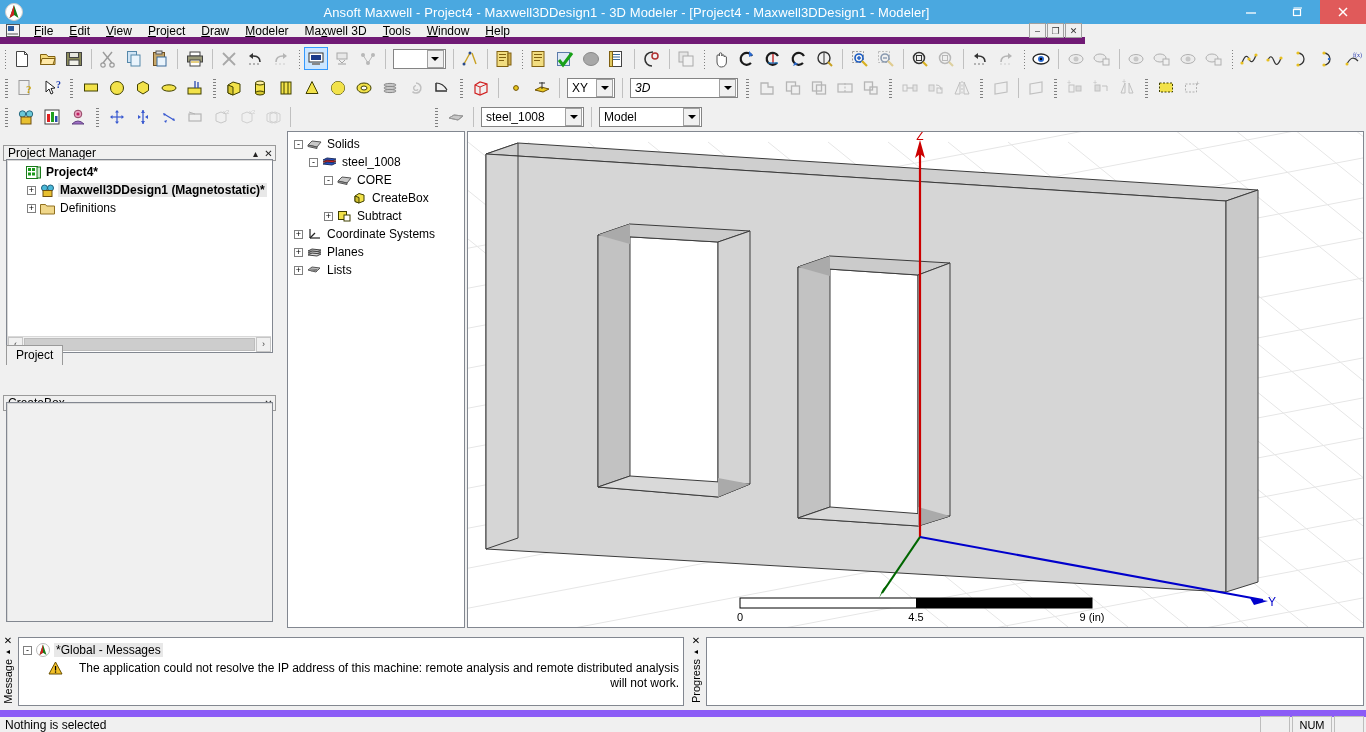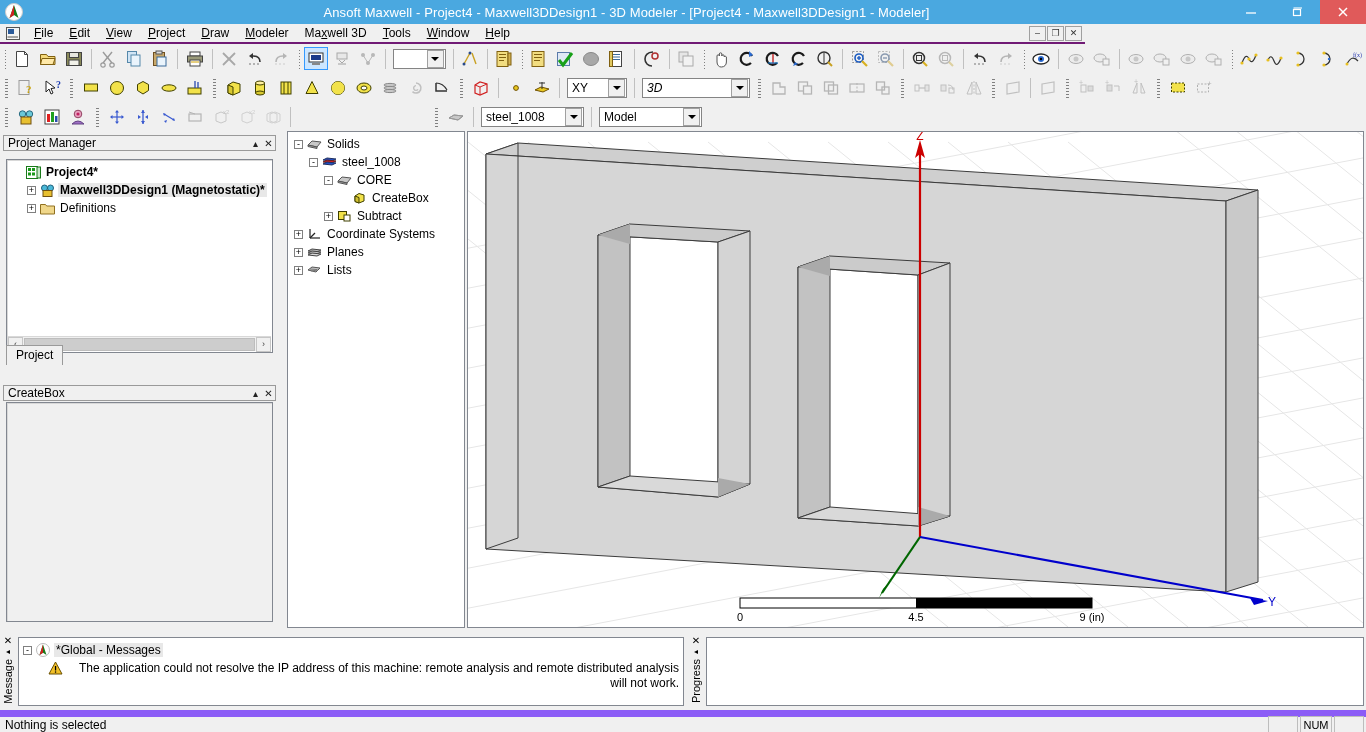--- a/index.html
+++ b/index.html
@@ -33,21 +33,21 @@
     width: 46px; height: 24px; display:flex; align-items:center; justify-content:center;
     color:#fff; font-size: 13px;
   }
   .tb-btn.close { background: #e05a5a; }
   .tb-btn svg { display:block; }
 
   
   .menubar {
     position: absolute; left:0; top:24px; width:1085px; height:20px;
     background: #f0f0f0; display:flex; align-items:center;
-    border-bottom: 2px solid #701a75;
+    border-bottom: 7px solid #701a75;
   }
   .menu-appicon {
     width: 18px; height:16px; margin-left: 4px; margin-right: 4px;
     display:flex;align-items:center;justify-content:center;
   }
   .menu-item {
     padding: 2px 8px; font-size: 12px; color: #000;
     font-family: "Liberation Sans", sans-serif;
   }
   .menu-item u { text-decoration: underline; }
@@ -97,21 +97,21 @@
   .tb-combo .arrow i {
     width:0;height:0;border-left:4px solid transparent;border-right:4px solid transparent;
     border-top:4px solid #000; display:block; font-style:normal;
   }
 
   
   .panel {
     position:absolute; background:#f0f0f0;
   }
   .panel-title {
-    height: 16px; margin: 4px 3px 0 3px;
+    height: 16px; margin: 14px 3px 0 3px;
     border: 1px solid #9a9a9a; background: #f0f0f0;
     display:flex; align-items:center; font-size:12px; color:#000;
     padding-left: 4px;
   }
   .panel-title .ttl { flex:1; }
   .panel-title .pbtn { width:13px; text-align:center; font-size:10px; color:#222; }
   .panel-body {
     position:absolute; left:6px; right:6px;
     background:#fff; border:1px solid #828790;
     box-shadow: inset 1px 1px 0 #d8d8d8;
@@ -711,21 +711,21 @@
         </svg>
     </div>
     <div class="tbtn">
       <svg width="18" height="18" viewBox="0 0 18 18">
           <polygon points="2,11 8,8 16,10 10,13" fill="#e8c820" stroke="#705000"></polygon>
           <line x1="9" y1="3" x2="9" y2="10" stroke="#333"></line>
           <line x1="6" y1="4" x2="12" y2="4" stroke="#333"></line>
         </svg>
     </div>
     <div class="sep"></div>
-    <div class="tb-combo" style="width:60px;">
+    <div class="tb-combo" style="width:48px;">
       <div class="val">XY</div>
       <div class="arrow">
           <i></i>
         </div>
     </div>
     <div class="sep"></div>
     <div class="tb-combo" style="width:108px;font-style:italic;">
       <div class="val">3D</div>
       <div class="arrow">
           <i></i>
@@ -1227,17 +1227,17 @@
       <span class="x">✕</span>
       <span class="up">◂</span>
       <span class="vtext">Progress</span>
     </div>
     <div class="progbody"></div>
   </div>
 
   <div class="statusbar">
     <div class="stext">Nothing is selected</div>
     <div class="sb-cell" style="width:30px;"></div>
-    <div class="sb-cell" style="width:32px;">NUM</div>
+    <div class="sb-cell" style="width:40px;">NUM</div>
     <div class="sb-cell" style="width:30px;"></div>
   </div>
 
 </div>
 
 </body></html>

